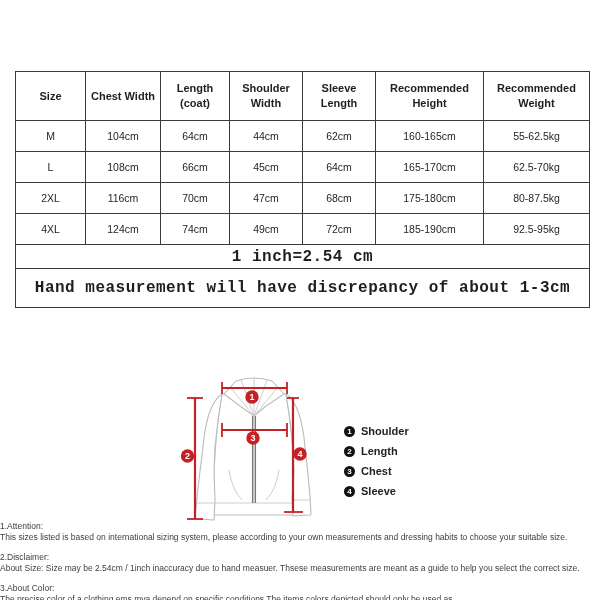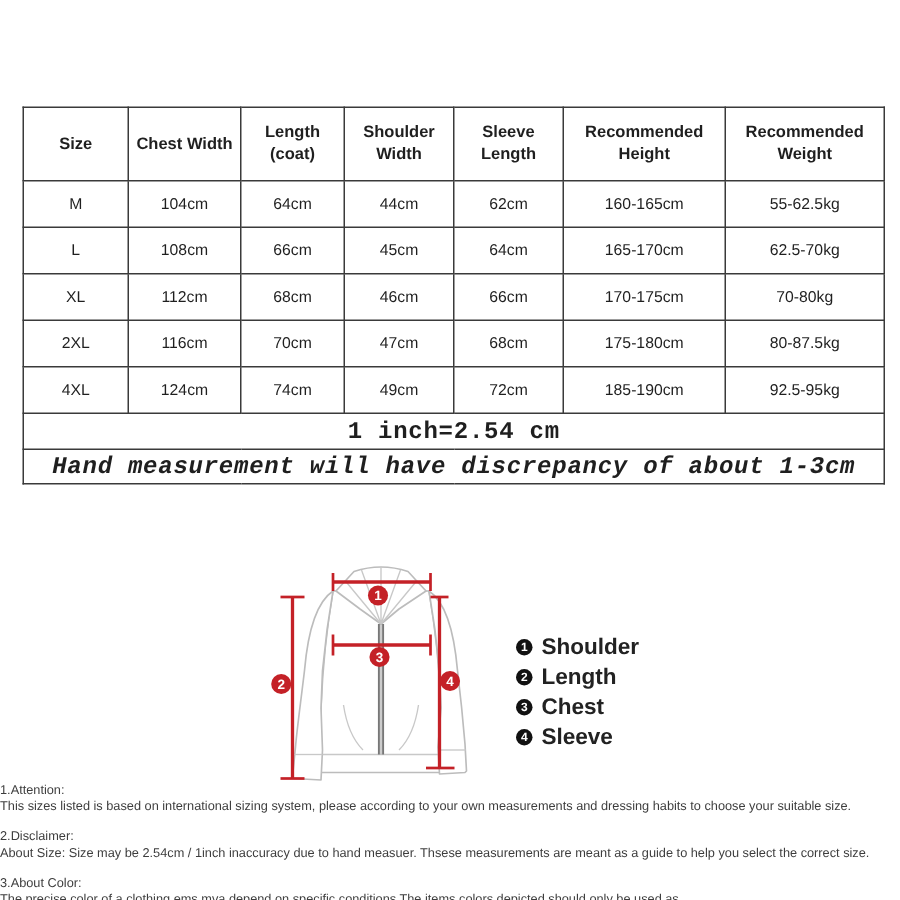--- a/index.html
+++ b/index.html
@@ -21,41 +21,41 @@
   }
   .size-table thead tr { height:49px; }
   .size-table th { font-size:11px; font-weight:bold; line-height:1.35; }
   .size-table tbody.rows tr { height:31px; }
   .size-table tbody.rows td { font-size:10.5px; }
   .size-table tr.note-row td {
     font-family:"Liberation Mono", monospace; font-weight:bold;
     font-size:16px; letter-spacing:0.5px;
   }
   .size-table tr.note-row.r1 { height:24px; }
-  .size-table tr.note-row.r2 { height:23px;font-style:italic; }
+  .size-table tr.note-row.r2 { height:39px; }
 
   
   .jacket-svg { position:absolute; left:150px; top:332px; }
   .gray { fill:#ffffff; stroke:#bcbcbc; stroke-width:1.1; stroke-linejoin:round; }
   .grayline { fill:none; stroke:#c8c8c8; stroke-width:0.9; }
   .red { stroke:#c42127; fill:none; }
   .redcirc { fill:#c42127; stroke:none; }
   .circnum {
     fill:#ffffff; font-family:"Liberation Sans", sans-serif;
     font-size:9px; font-weight:bold; text-anchor:middle;
   }
 
   .legend { position:absolute; left:344px; top:381px; }
   .legend-item { display:flex; align-items:center; height:20px; }
   .lnum {
     width:11px; height:11px; border-radius:50%; background:#111;
     color:#fff; font-size:8px; font-weight:bold; line-height:11px;
     text-align:center; flex:0 0 11px;
   }
-  .llabel { font-size:15px; font-weight:bold; margin-left:6px; color:#222; }
+  .llabel { font-size:11px; font-weight:bold; margin-left:6px; color:#222; }
 
   
   .notes {
     position:absolute; left:0; top:481px; width:593px;
     font-size:8.5px; line-height:11px; color:#3d3d3d;
   }
   .note-section { margin-bottom:9px; }
   .note-line { white-space:nowrap; }
 </style>
 </head>
@@ -100,29 +100,20 @@
         <tr>
           <td>L</td>
           <td>108cm</td>
           <td>66cm</td>
           <td>45cm</td>
           <td>64cm</td>
           <td>165-170cm</td>
           <td>62.5-70kg</td>
         </tr>
 
-        <tr>
-          <td>XL</td>
-          <td>112cm</td>
-          <td>68cm</td>
-          <td>46cm</td>
-          <td>66cm</td>
-          <td>170-175cm</td>
-          <td>70-80kg</td>
-        </tr>
 
         <tr>
           <td>2XL</td>
           <td>116cm</td>
           <td>70cm</td>
           <td>47cm</td>
           <td>68cm</td>
           <td>175-180cm</td>
           <td>80-87.5kg</td>
         </tr>

